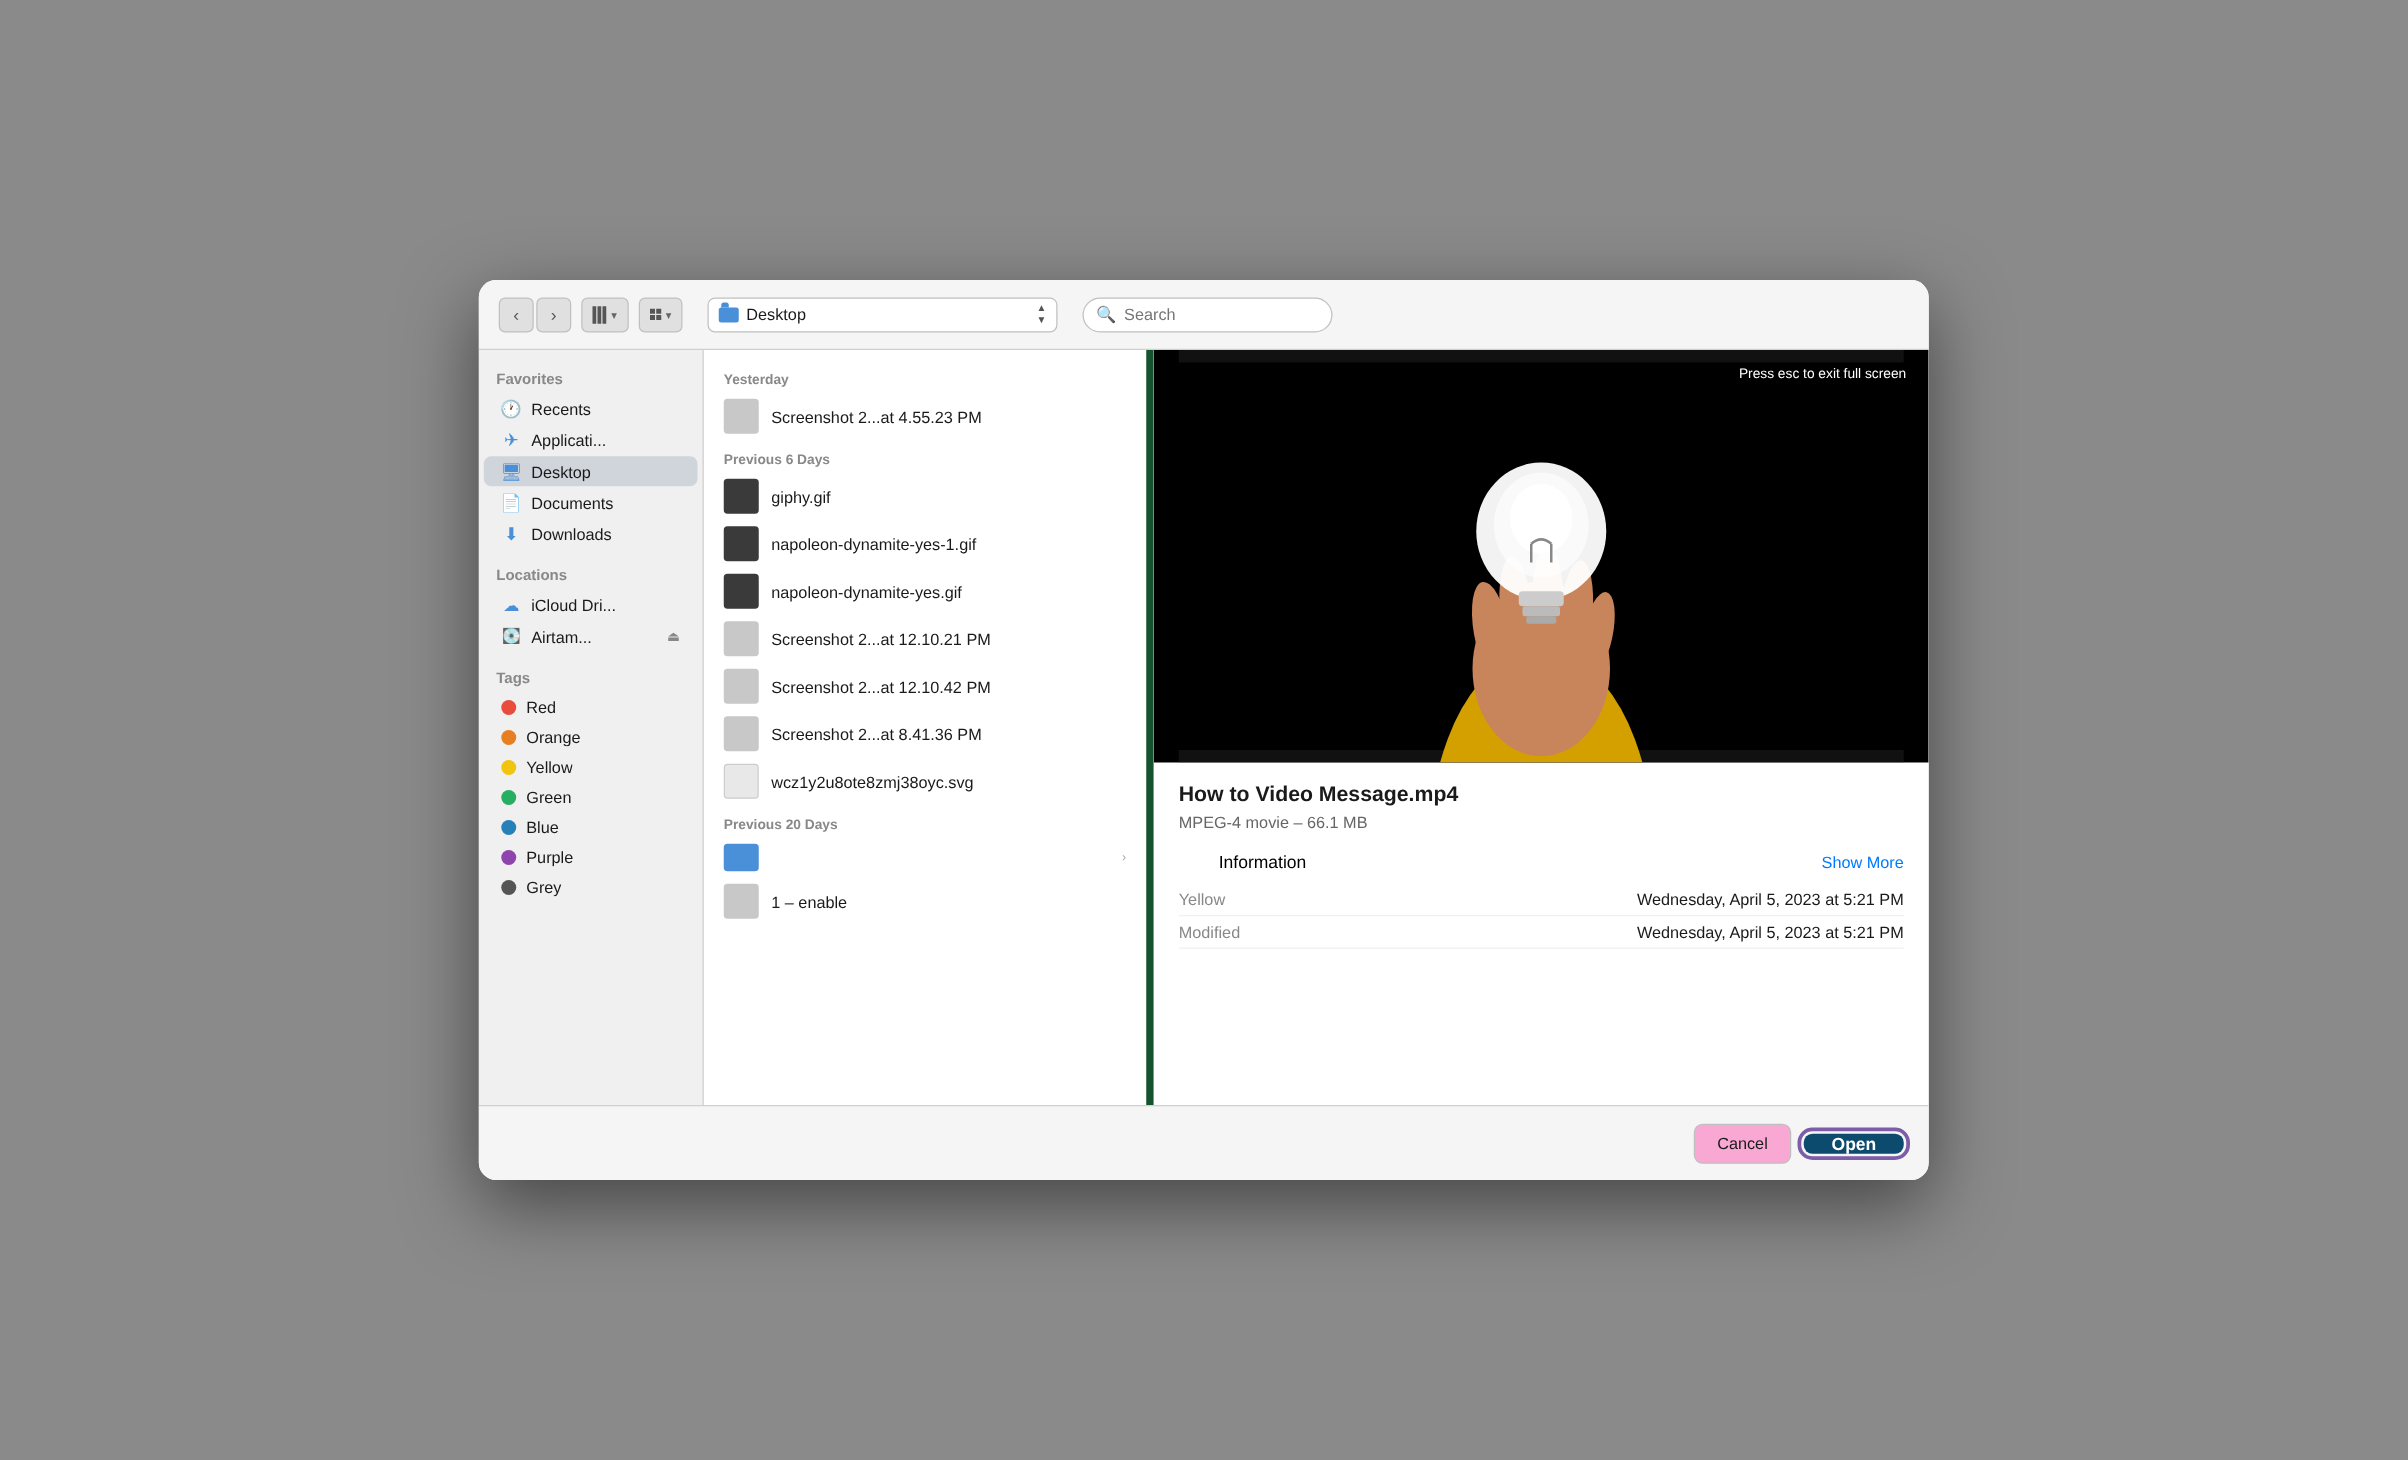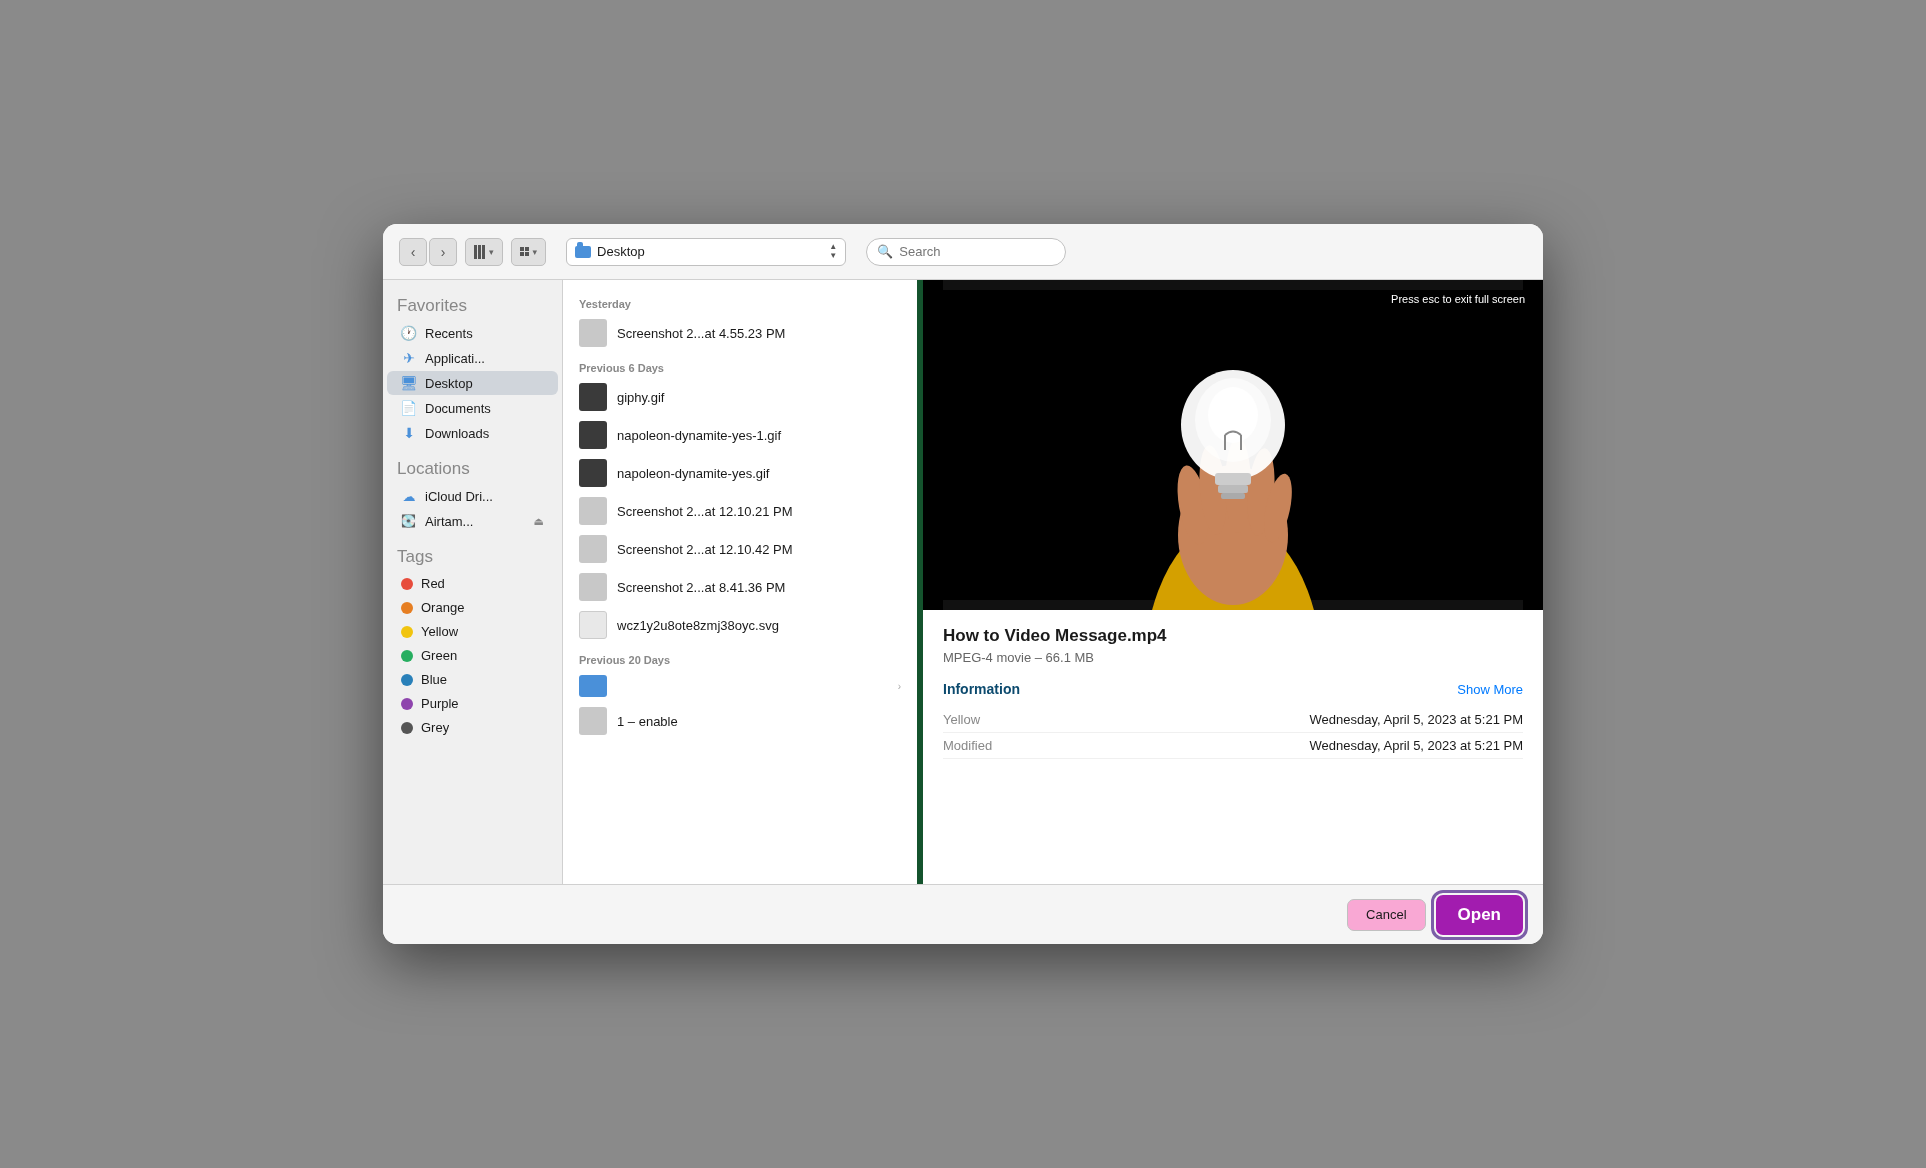--- a/index.html
+++ b/index.html
@@ -196,22 +196,22 @@
     .sidebar {
       width: 180px;
       background: #f0f0f0;
       border-right: 1px solid #d0d0d0;
       padding: 12px 0;
       overflow-y: auto;
       flex-shrink: 0;
     }
 
     .sidebar-section-title {
-      font-size: 17px;
-      font-weight: 400;
+      font-size: 12px;
+      font-weight: 700;
       color: #888;
       padding: 4px 14px 4px 14px;
       text-transform: none;
       letter-spacing: 0;
     }
 
     .sidebar-item {
       display: flex;
       align-items: center;
       gap: 8px;
@@ -372,22 +372,23 @@
 
     .info-header {
       display: flex;
       justify-content: space-between;
       align-items: center;
       margin-bottom: 10px;
     }
 
     .info-title {
       font-size: 14px;
-      font-weight: 700;
-      color: #0c4a6e;
+      font-weight: 400;
+      color: #000000;
+      margin-left: 32px;
     }
 
     .show-more-link {
       font-size: 13px;
       color: #007aff;
       cursor: pointer;
     }
 
     .info-row {
       display: flex;
@@ -428,26 +429,26 @@
       padding: 0 18px;
       background: #f9a8d4;
       border: 1px solid #c0c0c0;
       border-radius: 7px;
       font-size: 13px;
       color: #1a1a1a;
       cursor: pointer;
     }
 
     .btn-open {
-      height: 40px;
+      height: 16px;
       padding: 0 22px;
-      background: #a21caf;
+      background: #0c4a6e;
       border: none;
       border-radius: 7px;
-      font-size: 17px;
+      font-size: 14px;
       font-weight: 600;
       color: #ffffff;
       cursor: pointer;
       outline: 3px solid #7b5ea7;
       outline-offset: 2px;
     }
   </style>
 </head>
 <body>
 

